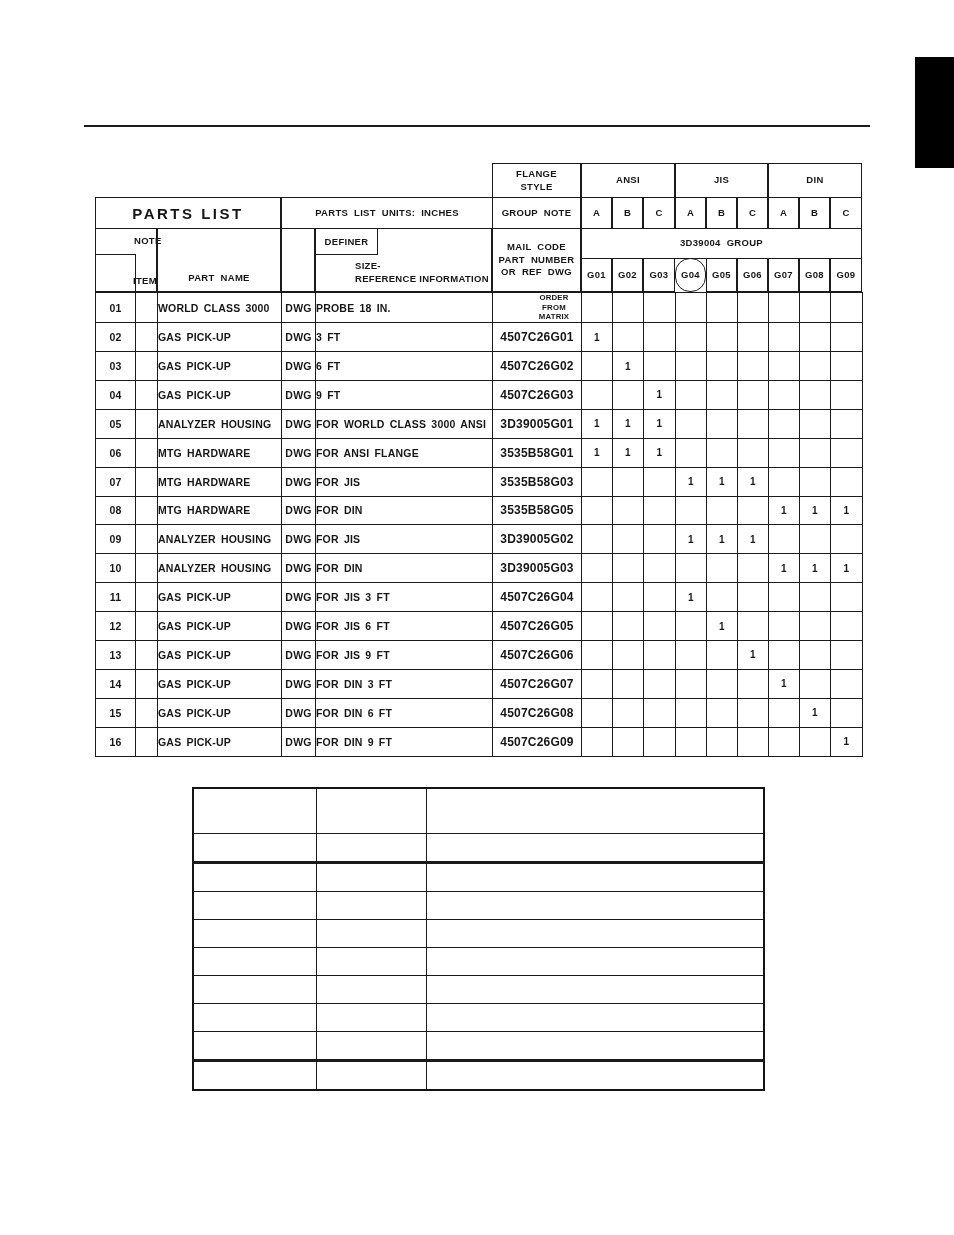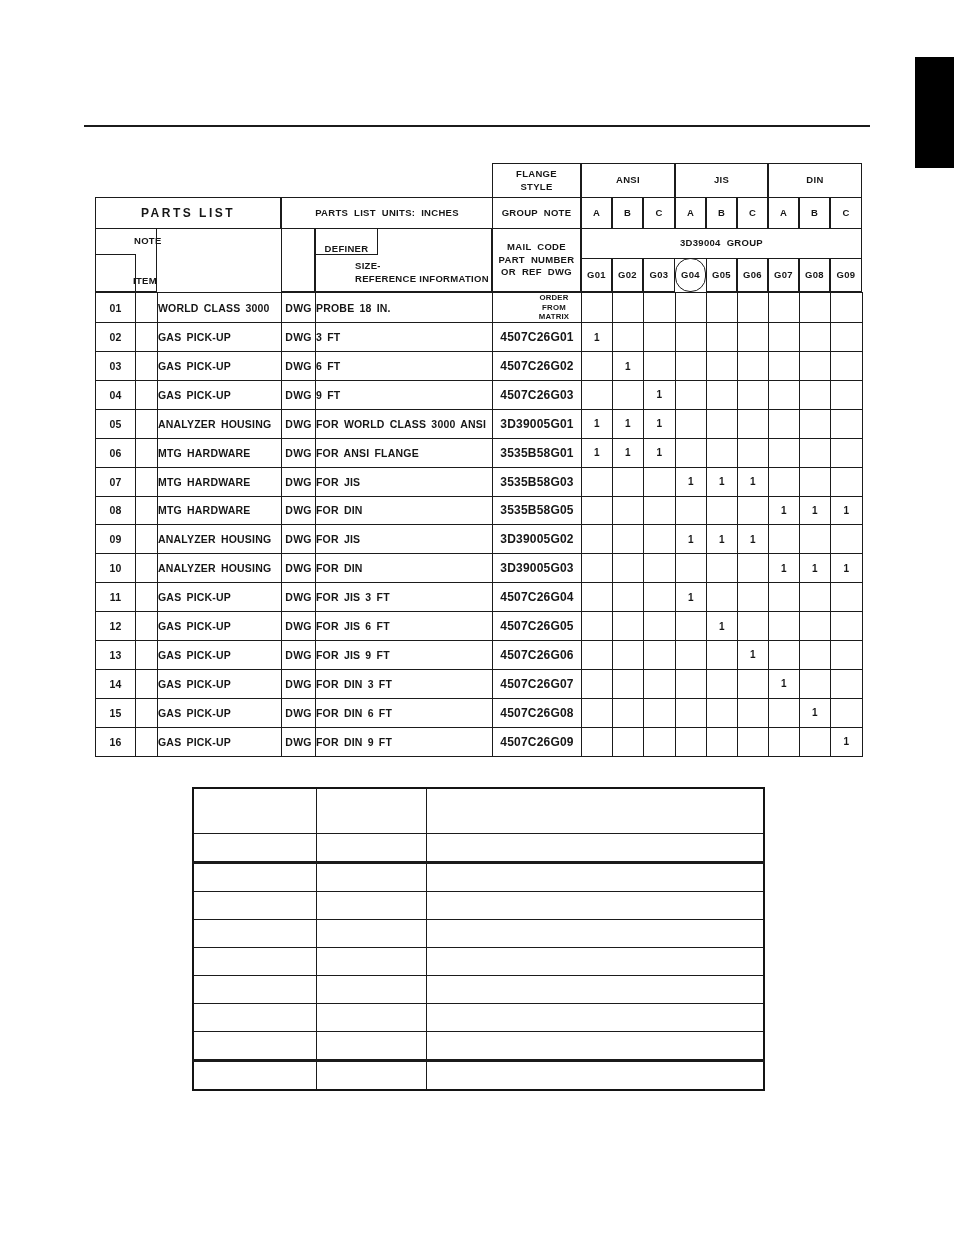--- a/index.html
+++ b/index.html
@@ -10,27 +10,27 @@
   }
   .abs{position:absolute; box-sizing:border-box;}
   .rule{background:#1b1b1b;}
   .tab{background:#000;}
   .box{
     position:absolute; box-sizing:border-box; border:1.4px solid #1b1b1b;
     font-weight:bold; color:#161616; background:transparent;
   }
   .cc{display:flex; align-items:center; justify-content:center; text-align:center;}
   .pre{white-space:pre-line;}
-  .fs15{font-size:12px; letter-spacing:2.5px;}
+  .fs15{font-size:15px; letter-spacing:2.5px;}
   .fs10{font-size:9.5px; letter-spacing:0.3px; word-spacing:3px; line-height:1.3;}
   .itembox{border:none; border-top:1.4px solid #1b1b1b; border-right:1.4px solid #1b1b1b;}
   .definerbox{
     position:absolute; box-sizing:border-box; left:0; top:0; width:62px; height:26px;
     border-right:1.4px solid #1b1b1b; border-bottom:1.4px solid #1b1b1b;
-    display:flex; align-items:flex-end; justify-content:center;
+    display:flex; align-items:center; justify-content:center;
     font-size:9.5px; font-weight:bold; letter-spacing:0.3px;
   }
   .corner-txt{position:absolute; font-size:9.5px; font-weight:bold; letter-spacing:0.3px;padding-left:32px;}
 
   
   table.parts{
     position:absolute; left:95px; top:292px; width:767px;
     border-collapse:collapse; table-layout:fixed;
     font-weight:bold; font-size:10.5px;
   }
@@ -119,20 +119,23 @@
       <span>C</span>
     </div>
 
   <div class="box" style="left:95px; top:228px; width:62px; height:64px;">
     <span class="corner-txt" style="left:6px; top:6px;">NOTE</span>
   </div>
   <div class="box itembox" style="left:95px; top:254px; width:41px; height:38px;">
     <span class="corner-txt" style="left:6px; bottom:6px;">ITEM</span>
   </div>
 
+  <div class="box fs10" style="left:157px; top:228px; width:124px; height:64px; display:flex; align-items:flex-end; justify-content:center; padding-bottom:7px;">
+      <span>PART NAME</span>
+    </div>
 
   <div class="box" style="left:281px; top:228px; width:34px; height:64px;"></div>
 
   <div class="box" style="left:315px; top:228px; width:177px; height:64px;">
     <div class="definerbox">
         <span>DEFINER</span>
       </div>
     <span class="corner-txt pre" style="left:7px; bottom:5px; line-height:1.35;">SIZE-
 REFERENCE INFORMATION</span>
   </div>

